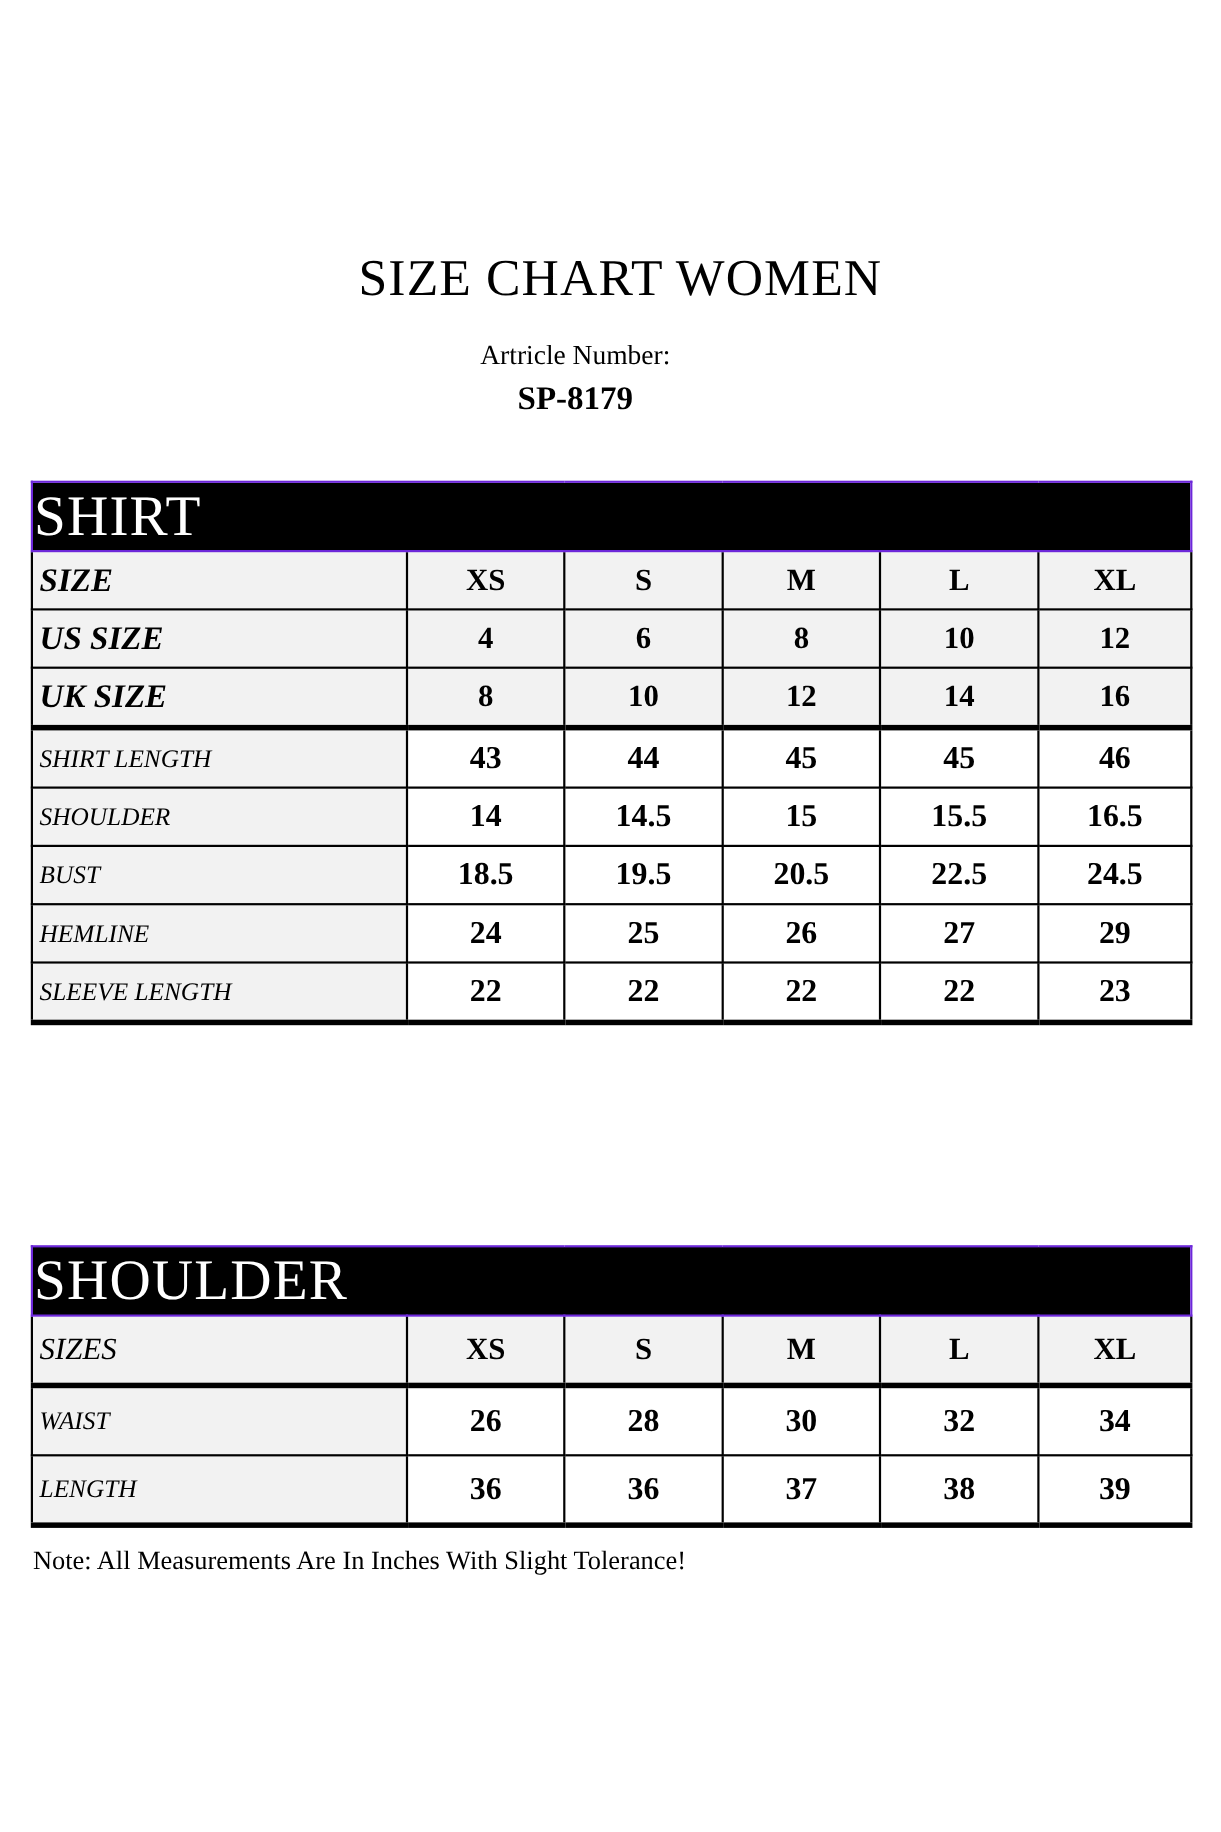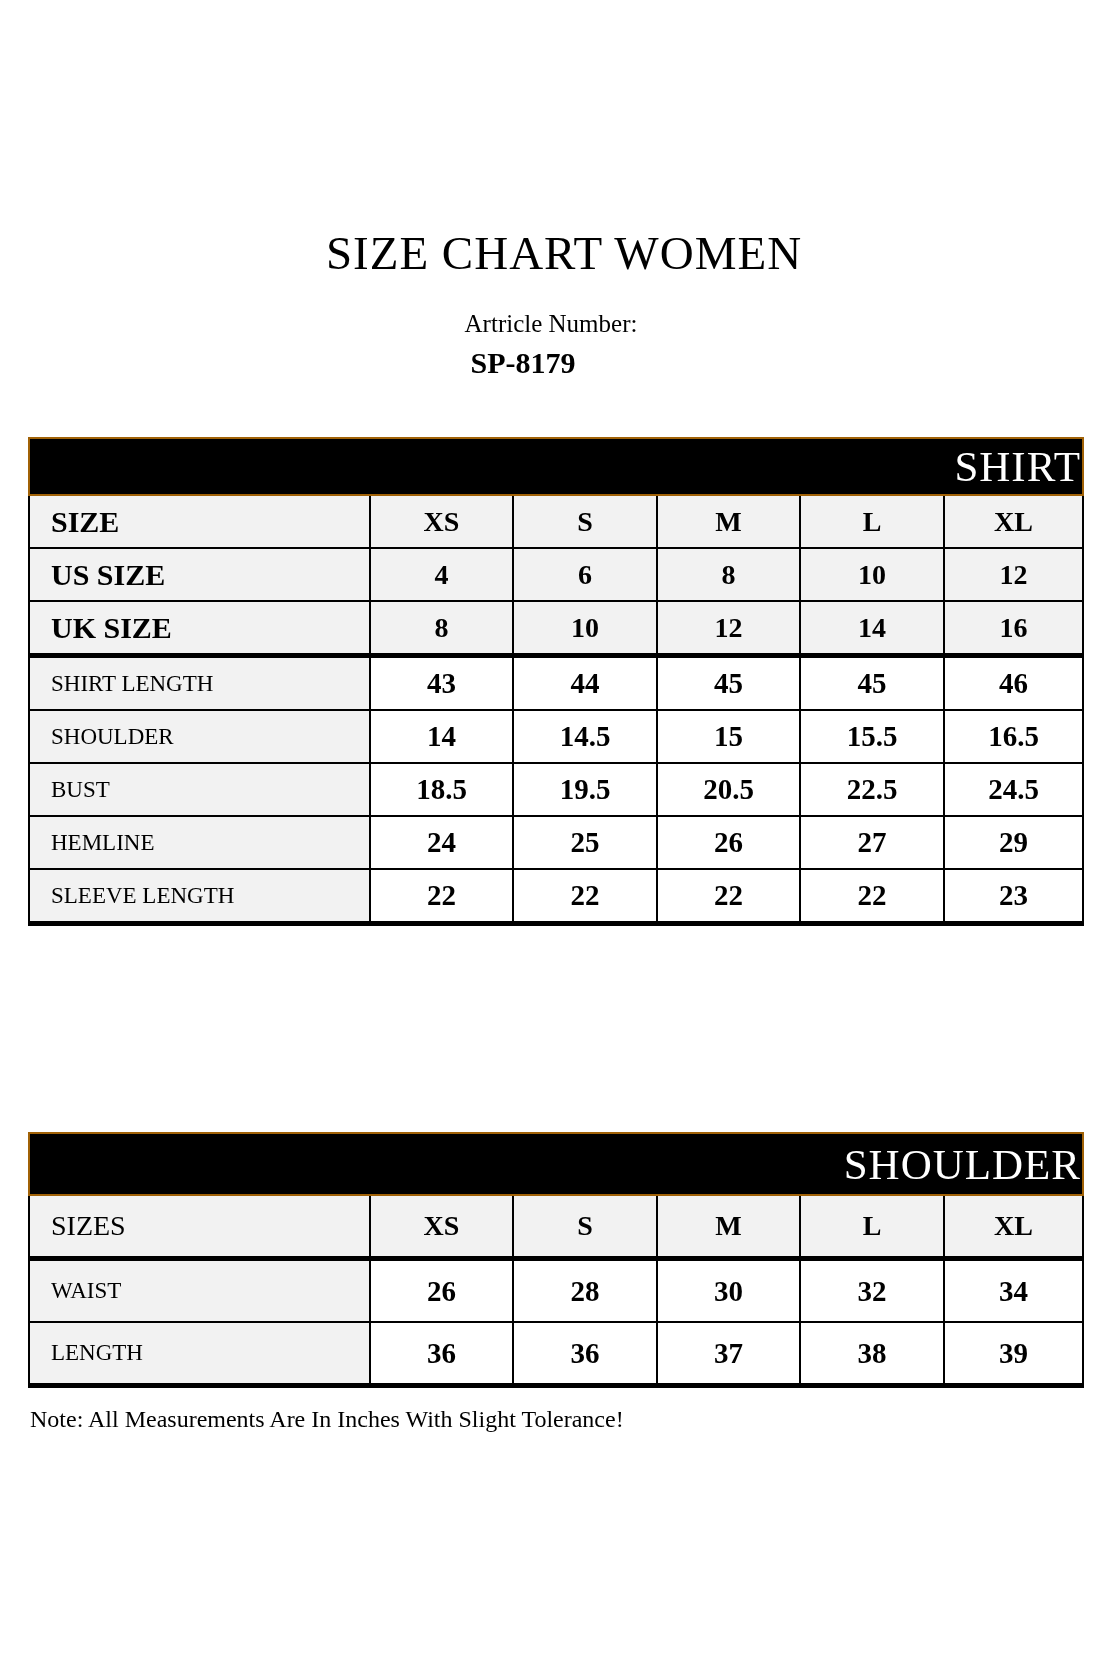--- a/index.html
+++ b/index.html
@@ -33,21 +33,20 @@
     letter-spacing: 1px;
     font-weight: normal;
     margin-left: 41px;
   }
   .article-label {
     position: absolute;
     top: 310px;
     left: 0;
     width: 100%;
     font-size: 25px;
-    margin-left: 28px;
   }
   .article-value {
     position: absolute;
     top: 346px;
     left: 0;
     width: 100%;
     font-size: 30px;
     font-weight: bold;
   }
   
@@ -64,35 +63,36 @@
   table.size-table td {
     border: 2px solid #000000;
     vertical-align: middle;
     overflow: hidden;
     white-space: nowrap;
   }
   
   tr.bar td {
     background: #000000;
     color: #ffffff;
-    text-align: right;
-    font-size: 43px;
+    text-align: left;
+    font-size: 52px;
     letter-spacing: 1px;
-    border: 2px solid #a16207;
+    border: 2px solid #6d28d9;
   }
   table.shirt-table   tr.bar td { height: 53px; }
   table.trouser-table tr.bar td { height: 58px; }
 
   table.shirt-table   tr.datarow td { height: 49px; }
   table.trouser-table tr.datarow td { height: 58px; }
 
   td.label {
     text-align: left;
-    padding-left: 21px;
+    padding-left: 6px;
     background: #f2f2f2;
+    font-style: italic;
   }
   td.value {
     text-align: center;
     background: #f2f2f2;
   }
   
   tr.head td.label { font-weight: bold; font-size: 30px; }
   tr.head td.value { font-weight: bold; font-size: 28px; }
   
   tr.sizes-head td.label { font-weight: normal; font-size: 28px; margin-left: 32px; }

